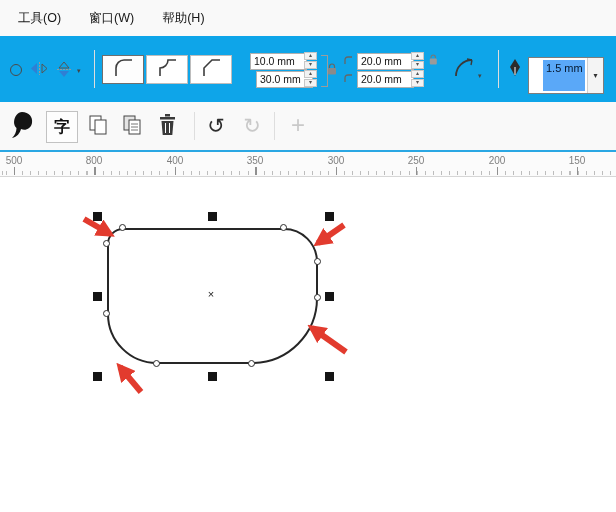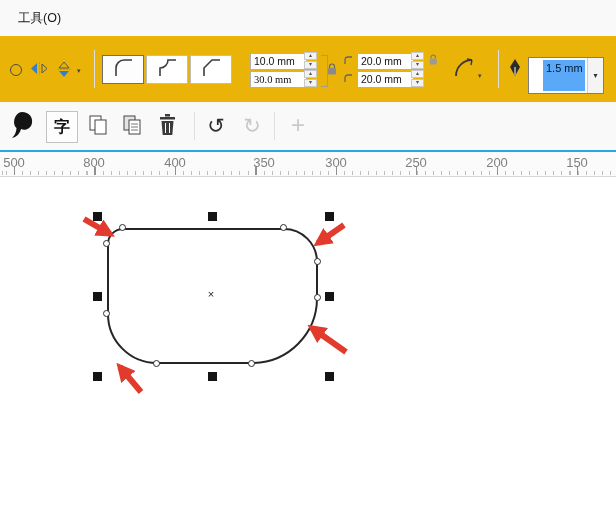--- a/index.html
+++ b/index.html
@@ -4,21 +4,21 @@
 <style>
   html,body{margin:0;padding:0;}
   body{width:616px;height:512px;overflow:hidden;font-family:"Liberation Sans",sans-serif;background:#fff;}
   .app{position:relative;width:616px;height:512px;background:#fff;}
 
   
   .menubar{position:absolute;top:0;left:0;right:0;height:36px;background:#f9f9f9;display:flex;align-items:center;padding-left:4px;}
   .menu-item{padding:5px 14px;font-size:12.5px;color:#161616;cursor:default;}
 
   
-  .propbar{position:absolute;top:36px;left:0;right:0;height:66px;background:#eab308;}
+  .propbar{position:absolute;top:36px;left:0;right:0;height:66px;background:#0ea5e9;}
   .pb-sep{position:absolute;top:14px;width:1px;height:38px;background:#dedede;}
   .ellipse-glyph{position:absolute;width:10px;height:10px;border:1.6px solid #4a4a4a;border-radius:50%;background:transparent;}
   .pb-icon{position:absolute;display:flex;align-items:center;justify-content:center;}
   .corner-btn{position:absolute;top:19px;width:42px;height:29px;background:#ffffff;border:1px solid #bdbdbd;display:flex;align-items:center;justify-content:center;box-sizing:border-box;}
   .corner-btn.active{border-color:#6e6e6e;background:#fdfdfd;}
   .spin-field{position:absolute;width:52px;height:15px;background:#fff;border:1px solid #b0b0b0;font-size:10.5px;line-height:15px;padding-left:3px;color:#101010;box-sizing:content-box;white-space:nowrap;}
   .spin-col{position:absolute;width:13px;height:17px;display:flex;flex-direction:column;gap:1px;}
   .spin-btn{flex:1;background:#f3f3f3;border:1px solid #c7c7c7;font-size:6px;line-height:5px;text-align:center;color:#555;cursor:default;}
   .link-bracket{position:absolute;width:6px;height:30px;border-top:1px solid #9c9c9c;border-bottom:1px solid #9c9c9c;border-right:1px solid #9c9c9c;}
   .dd-arrow{position:absolute;font-size:7px;color:#444;}
@@ -30,39 +30,41 @@
   .toolbar2{position:absolute;top:102px;left:0;right:0;height:48px;background:#f9f9f9;border-bottom:1px solid #ededed;}
   .tb2-sep{position:absolute;top:10px;width:1px;height:28px;background:#dedede;}
   .tb-btn{position:absolute;display:flex;align-items:center;justify-content:center;cursor:default;}
   .text-btn{top:9px;width:30px;height:30px;border:1px solid #c2c2c2;background:#fdfdfd;font-size:16px;font-weight:bold;color:#111;}
   .glyph-btn{font-size:21px;color:#2e2e2e;background:transparent;border:none;}
   .glyph-btn.disabled{color:#c9c9c9;}
 
   
   .ruler{position:absolute;top:150px;left:0;right:0;height:26px;background:#fbfbfb;border-bottom:1px solid #d6d6d6;}
   .ruler-accent{position:absolute;top:0;left:0;right:0;height:2px;background:#2aa7e3;}
-  .ruler-label{position:absolute;top:5px;transform:translateX(-50%);font-size:13px;color:#7f7f7f;}
+  .ruler-label{position:absolute;top:5px;transform:translateX(-50%);font-size:10px;color:#7f7f7f;}
   .ruler-minor{position:absolute;bottom:1px;left:0;right:0;height:4px;background:repeating-linear-gradient(90deg,#bdbdbd 0 1px,transparent 1px 8.05px);background-position:6px 0;}
   .ruler-major{position:absolute;bottom:1px;left:0;right:0;height:8px;background:repeating-linear-gradient(90deg,#8f8f8f 0 1px,transparent 1px 80.5px);background-position:14px 0;}
 
   
   .canvas{position:absolute;top:177px;left:0;right:0;bottom:0;background:#ffffff;}
   .shape{position:absolute;left:107px;top:51px;width:207px;height:132px;border:2px solid #262626;border-radius:16px 34px 66px 50px;background:#fff;}
   .handle{position:absolute;width:9px;height:9px;background:#141414;}
   .node{position:absolute;width:7px;height:7px;background:#fff;border:1px solid #2d2d2d;border-radius:50%;box-sizing:border-box;}
   .center-mark{position:absolute;left:204px;top:111px;width:14px;text-align:center;font-size:11px;color:#1c1c1c;}
   .overlay{position:absolute;left:0;top:0;pointer-events:none;}
 </style>
 </head>
 <body>
 
 <div class="app">
 
   <div class="menubar">
     <div class="menu-item">工具(O)</div>
+    <div class="menu-item">窗口(W)</div>
+    <div class="menu-item">帮助(H)</div>
   </div>
 
   <div class="propbar">
 
     <div class="ellipse-glyph" style="left:10px;top:28px;"></div>
 
     <div class="pb-icon" style="left:30px;top:25px;">
       <svg width="19" height="15">
           <polygon points="7,2 7,13 1,7.5" fill="#2f7fd4"></polygon>
           <line x1="9.5" y1="1" x2="9.5" y2="14" stroke="#999" stroke-dasharray="2 1"></line>
@@ -94,21 +96,21 @@
       <span><svg width="22" height="21">
             <path d="M4 19 V11 L12 3 H20" fill="none" stroke="#3d3d3d" stroke-width="1.6"></path>
           </svg></span>
     </div>
 
     <div class="spin-field" style="left:250px;top:17px;">10.0 mm</div>
     <div class="spin-col" style="left:304px;top:16px;">
       <div class="spin-btn">▴</div>
       <div class="spin-btn">▾</div>
     </div>
-    <div class="spin-field" style="left:250px;top:35px;font-family:Liberation Serif, serif;">30.0 mm</div>
+    <div class="spin-field" style="left:256px;top:35px;">30.0 mm</div>
     <div class="spin-col" style="left:304px;top:34px;">
       <div class="spin-btn">▴</div>
       <div class="spin-btn">▾</div>
     </div>
 
     <div class="link-bracket" style="left:321px;top:19px;"></div>
     <div class="pb-icon" style="left:326px;top:26px;">
       <svg width="12" height="14">
           <path d="M3.5 6 V4.5 a2.5 2.5 0 0 1 5 0 V6" fill="none" stroke="#666" stroke-width="1.2"></path>
           <rect x="2" y="6" width="8" height="6.5" rx="1" fill="#8a8a8a"></rect>
@@ -200,21 +202,21 @@
     <div class="tb-btn glyph-btn disabled" style="left:238px;top:10px;width:28px;height:28px;">↻</div>
     <div class="tb2-sep" style="left:274px;"></div>
     <div class="tb-btn glyph-btn disabled" style="left:284px;top:8px;width:28px;height:30px;font-size:24px;">+</div>
   </div>
 
   <div class="ruler">
     <div class="ruler-accent"></div>
     <span class="ruler-label" style="left:14px;">500</span>
     <span class="ruler-label" style="left:94px;">800</span>
     <span class="ruler-label" style="left:175px;">400</span>
-    <span class="ruler-label" style="left:255px;margin-left:9px;">350</span>
+    <span class="ruler-label" style="left:255px;">350</span>
     <span class="ruler-label" style="left:336px;">300</span>
     <span class="ruler-label" style="left:416px;">250</span>
     <span class="ruler-label" style="left:497px;text-align:right;">200</span>
     <span class="ruler-label" style="left:577px;">150</span>
     <div class="ruler-minor"></div>
     <div class="ruler-major"></div>
   </div>
 
   <div class="canvas">
 

